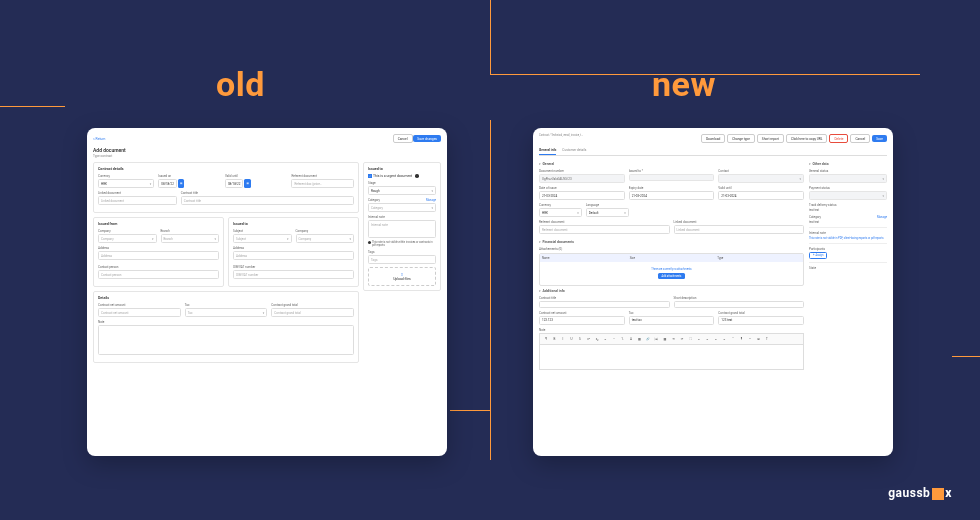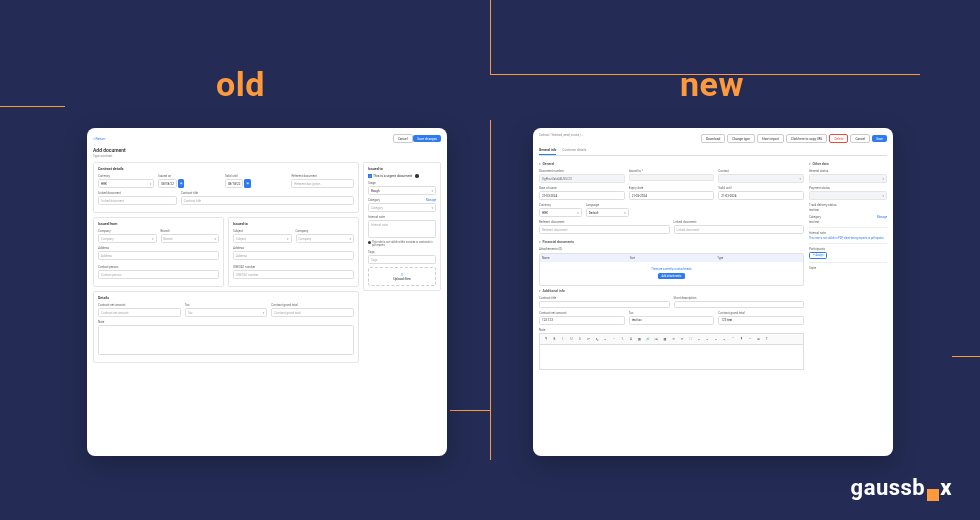--- a/index.html
+++ b/index.html
@@ -6,21 +6,21 @@
 body{width:980px;height:520px;background:#242c55;position:relative;overflow:hidden}
 .decorative-line{position:absolute;background:#ff9a3c}
 .dl-v1{width:1px;height:74px;left:490px;top:0}
 .dl-h1{width:430px;height:1px;left:490px;top:74px}
 .dl-h2{width:65px;height:1px;left:0;top:106px}
 .dl-v2{width:1px;height:340px;left:490px;top:120px}
 .dl-h3{width:40px;height:1px;left:450px;top:410px}
 .dl-h4{width:28px;height:1px;left:952px;top:356px}
 .heading{position:absolute;top:64px;font-size:34px;font-weight:700;color:#ff9a3c;letter-spacing:.5px}
 .h-old{left:216px}
-.h-new{left:680px}
+.h-new{left:652px}
 .card{position:absolute;width:360px;height:328px;top:128px;background:#fff;border-radius:8px;box-shadow:0 8px 24px rgba(0,0,0,.25);overflow:hidden;font-size:3.4px;color:#333}
 .card-old{left:87px}
 .card-new{left:533px}
 .card-inner{transform-origin:top left;padding:6px}
 .topbar{display:flex;justify-content:space-between;align-items:center;margin-bottom:4px}
 .link{color:#2e7bf0;font-size:3.4px}
 .btn{padding:1.5px 4px;border-radius:2px;font-size:3.2px;cursor:pointer;display:inline-block}
 .btn-primary{background:#2e7bf0;color:#fff}
 .btn-outline{border:.5px solid #ccc;color:#333}
 .btn-danger{border:.5px solid #e74c3c;color:#e74c3c}
@@ -64,21 +64,21 @@
 .attach-header>div{padding:2px;flex:1}
 .attach-empty{text-align:center;padding:6px;font-size:2.6px;color:#2e7bf0}
 .attach-btn{background:#2e7bf0;color:#fff;padding:1.5px 4px;border-radius:1.5px;font-size:2.6px;display:inline-block;margin-top:2px}
 .toolbar{display:flex;flex-wrap:wrap;gap:.5px;border:.5px solid #ddd;border-bottom:none;padding:2px;background:#fafafa}
 .toolbar span{width:8px;height:6px;display:flex;align-items:center;justify-content:center;font-size:3px;color:#555}
 .editor{border:.5px solid #ddd;min-height:26px;padding:2px}
 .sidebar-group{border-top:.5px solid #eee;padding-top:3px;margin-top:3px}
 .assign-btn{border:.5px solid #2e7bf0;color:#2e7bf0;padding:1px 3px;border-radius:1.5px;font-size:2.6px;display:inline-flex;gap:1px;align-items:center}
 .internal-note-text{font-size:2.6px;color:#2e7bf0;line-height:1.3;margin-top:2px}
 
-.brand{position:absolute;right:28px;bottom:20px;color:#fff;font-size:22px;font-weight:700;letter-spacing:.5px;display:flex;align-items:flex-end}
+.brand{position:absolute;right:28px;bottom:20px;color:#fff;font-size:12px;font-weight:700;letter-spacing:.5px;display:flex;align-items:center}
 .brand .box-o{display:inline-block;width:12px;height:12px;background:#ff9a3c;margin-left:2px;position:relative;top:1px}
 .brand .box-x{font-weight:800;margin-left:1px}
 </style>
 </head>
 <body>
 
 <div class="decorative-line dl-v1"></div>
 <div class="decorative-line dl-h1"></div>
 <div class="decorative-line dl-h2"></div>
 <div class="decorative-line dl-v2"></div>

